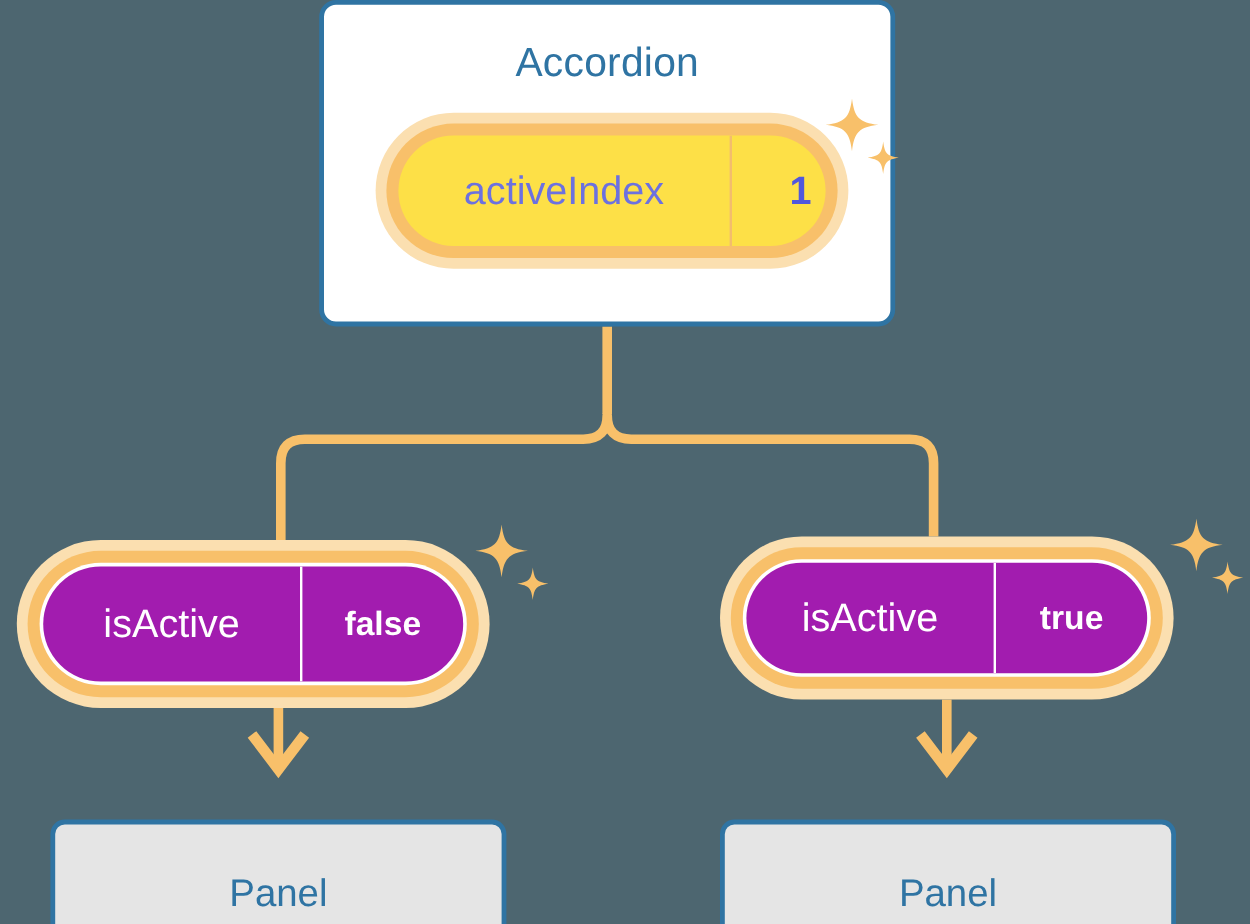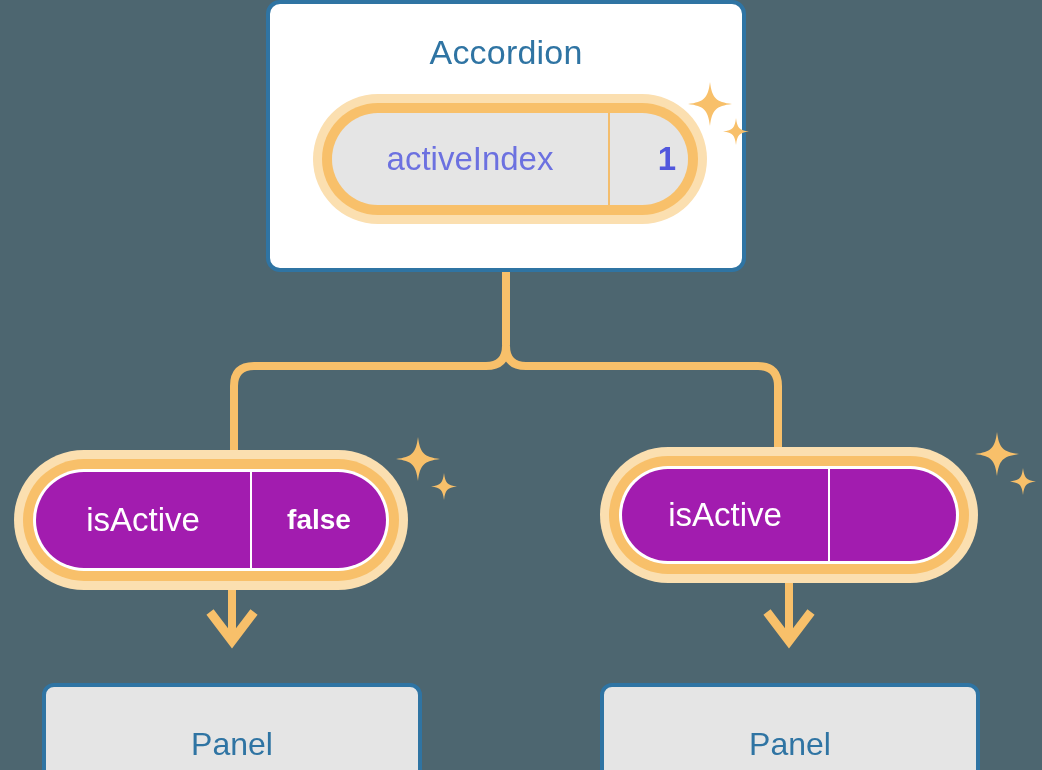--- a/index.html
+++ b/index.html
@@ -99,21 +99,21 @@
     left: 43px;
     top: 90px;
     width: 394px;
     height: 130px;
   }
   #root-pill .pill-ring {
     left: 9px; top: 9px; right: 9px; bottom: 9px;
   }
   #root-pill .pill-body {
     left: 19px; top: 19px; right: 19px; bottom: 19px;
-    background: #e5e5e5;
+    background: #fde047;
     gap: 36px;
   }
   #root-pill .pill-key {
     flex: 0 0 278px;
     color: #6c71e0;
     font-size: 33px;
     font-weight: 400;
     border-right: 2px solid #f3bd6d;
   }
   #root-pill .pill-val {
@@ -276,20 +276,21 @@
       <path d="M 48 36 C 49.3 46 51 48 61 49.5 C 51 51 49.3 53 48 63 C 46.7 53 45 51 35 49.5 C 45 48 46.7 46 48 36 Z" fill="#f8c06a"></path>
     </svg>
   </div>
 
   <div class="pill-wrap pill-purple" id="pill-true">
     <div class="pill-glow"></div>
     <div class="pill-ring"></div>
     <div class="pill-body">
       <div class="pill-inner">
         <span class="pill-key">isActive</span>
+        <span class="pill-val">true</span>
       </div>
     </div>
   </div>
 
   <div class="sparkles" id="sparkle-true">
     <svg viewBox="0 0 66 70" width="66" height="70">
       <path d="M 22 0 C 24 16 28 20 44 22 C 28 24 24 28 22 44 C 20 28 16 24 0 22 C 16 20 20 16 22 0 Z" fill="#f8c06a"></path>
       <path d="M 48 36 C 49.3 46 51 48 61 49.5 C 51 51 49.3 53 48 63 C 46.7 53 45 51 35 49.5 C 45 48 46.7 46 48 36 Z" fill="#f8c06a"></path>
     </svg>
   </div>

